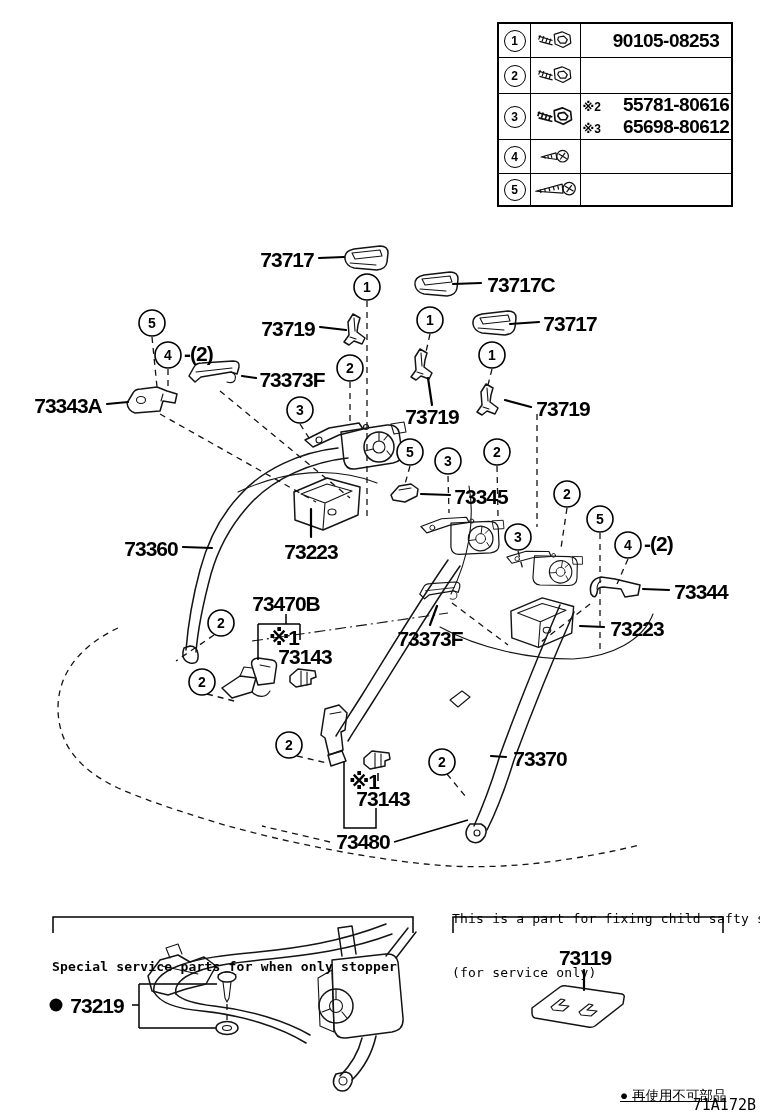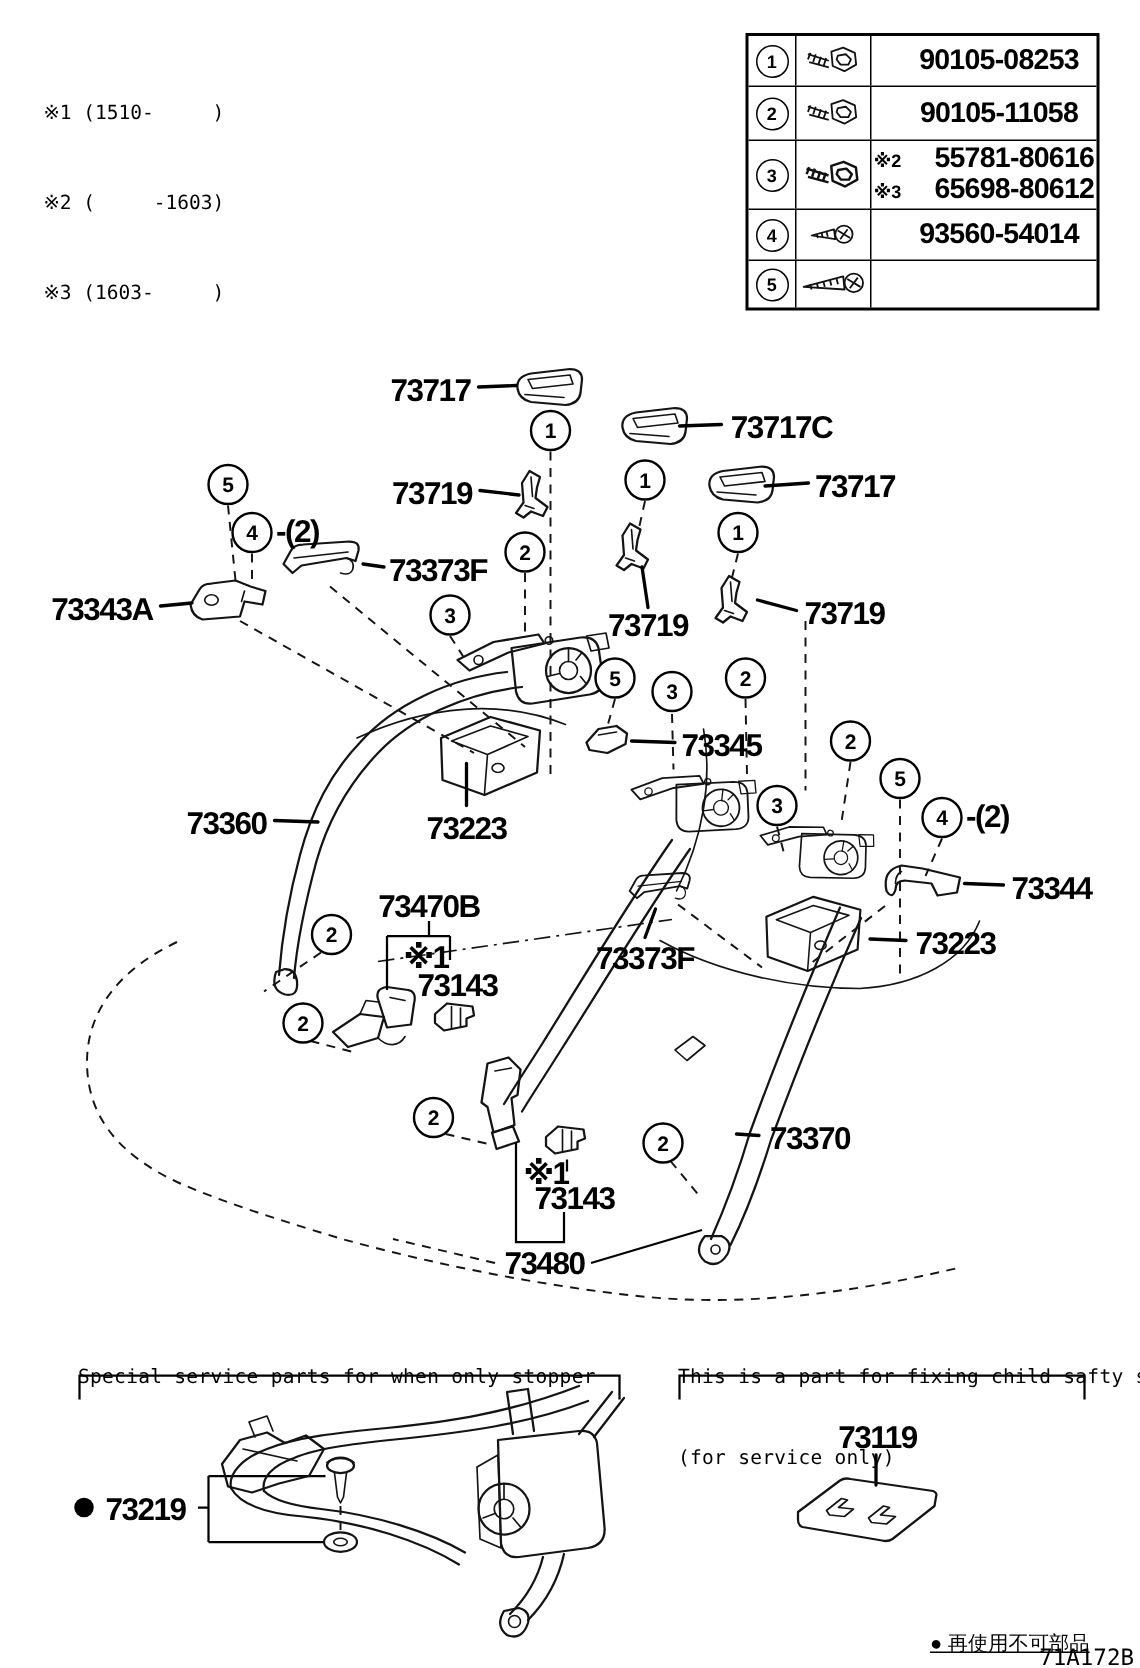--- a/index.html
+++ b/index.html
@@ -17,21 +17,21 @@
   .ficon{width:51px;border-left:1.5px solid #000;border-right:1.5px solid #000;}
   .fpart{flex:1;flex-direction:column;justify-content:center;}
   .circ{display:inline-flex;align-items:center;justify-content:center;width:20px;height:20px;
         border:1.5px solid #000;border-radius:50%;font-size:12px;font-weight:bold;}
   .pline{display:flex;align-items:baseline;justify-content:center;line-height:20px;}
   .pnum{font-size:19px;font-weight:bold;letter-spacing:-0.5px;margin-left:20px;}
   .pre{font-size:12px;font-weight:bold;margin-right:2px;}
   
   .sec-title{position:absolute;font-family:"DejaVu Sans Mono","DejaVu Sans",monospace;
              font-size:13px;line-height:18px;letter-spacing:0.2px;white-space:pre;}
-  #sec-left{left:52px;top:874px;}
+  #sec-left{left:52px;top:922px;font-weight:bold;}
   #sec-right{left:452px;top:874px;}
   #footnotes{position:absolute;left:620px;top:1048px;font-size:13px;line-height:19px;white-space:pre;}
   #footnotes .jp{font-size:13.5px;text-decoration:underline;}
   #diagram-id{position:absolute;left:640px;top:1096px;width:116px;text-align:right;
               font-family:"DejaVu Sans Mono","DejaVu Sans",monospace;font-size:15px;}
   
   #diagram-svg{position:absolute;left:0;top:0;pointer-events:none;}
   .plabel{font-family:"Liberation Sans","DejaVu Sans",sans-serif;font-weight:bold;
           font-size:21px;letter-spacing:-1px;fill:#000;}
   .callout-num{font-family:"Liberation Sans","DejaVu Sans",sans-serif;font-weight:bold;font-size:14px;fill:#000;}
@@ -40,25 +40,20 @@
   .leader{fill:none;stroke:#000;stroke-width:2.2;stroke-linecap:round;}
   .bk{fill:none;stroke:#000;stroke-width:1.5;}
   .dash{fill:none;stroke:#141414;stroke-width:1.3;stroke-dasharray:6 5;}
   .dashdot{fill:none;stroke:#141414;stroke-width:1.1;stroke-dasharray:11 4 2 4;}
 </style>
 </head>
 <body>
 
 <div id="page">
 
-  <div id="spec-notes">
-    <div>※1 (1510-     )</div>
-    <div>※2 (     -1603)</div>
-    <div>※3 (1603-     )</div>
-  </div>
 
   <div id="ftable">
       <div class="frow" style="height: 33px;">
         <div class="fcell fnum">
           <span class="circ">1</span>
         </div>
         <div class="fcell ficon">
           <svg viewBox="0 0 46 26" width="40" height="23">
             <g fill="none" stroke="#111" stroke-width="1.4" stroke-linejoin="round">
               <path d="M3,8 L19,13 M4,14 L19,18"></path>
@@ -81,25 +76,20 @@
         <div class="fcell ficon">
           <svg viewBox="0 0 46 26" width="40" height="23">
             <g fill="none" stroke="#111" stroke-width="1.4" stroke-linejoin="round">
               <path d="M3,8 L19,13 M4,14 L19,18"></path>
               <path d="M5,7 L3,12 M9,8 L7,14 M13,10 L11,16 M17,11 L15,17"></path>
               <path d="M21,6 L30,3 L39,7 L40,16 L31,21 L22,17 Z"></path>
               <path d="M26,9 L32,8 L36,12 L34,16 L28,16 L25,12 Z"></path>
             </g>
           </svg>
         </div>
-        <div class="fcell fpart">
-          <div class="pline">
-            <span class="pnum">90105-11058</span>
-          </div>
-        </div>
       </div>
       <div class="frow" style="height: 45px;">
         <div class="fcell fnum">
           <span class="circ">3</span>
         </div>
         <div class="fcell ficon">
           <svg viewBox="0 0 46 26" width="42" height="24">
             <g fill="none" stroke="#111" stroke-width="1.8" stroke-linejoin="round">
               <path d="M3,8 L19,13 M4,14 L19,18"></path>
               <path d="M5,7 L3,12 M9,8 L7,14 M13,10 L11,16 M17,11 L15,17"></path>
@@ -125,25 +115,20 @@
         </div>
         <div class="fcell ficon">
           <svg viewBox="0 0 46 26" width="38" height="22">
             <g fill="none" stroke="#111" stroke-width="1.4" stroke-linejoin="round">
               <path d="M5,13 L23,8 L24,16 Z"></path>
               <path d="M9,12 L10,15 M13,11 L14,15 M17,10 L18,14"></path>
               <circle cx="31" cy="12" r="7"></circle>
               <path d="M26,9 L36,15 M28,16 L34,8"></path>
             </g>
           </svg>
-        </div>
-        <div class="fcell fpart">
-          <div class="pline">
-            <span class="pnum">93560-54014</span>
-          </div>
         </div>
       </div>
       <div class="frow" style="height: 31px;">
         <div class="fcell fnum">
           <span class="circ">5</span>
         </div>
         <div class="fcell ficon">
           <svg viewBox="0 0 50 26" width="44" height="23">
             <g fill="none" stroke="#111" stroke-width="1.4" stroke-linejoin="round">
               <path d="M2,15 L32,7 L33,17 Z"></path>

